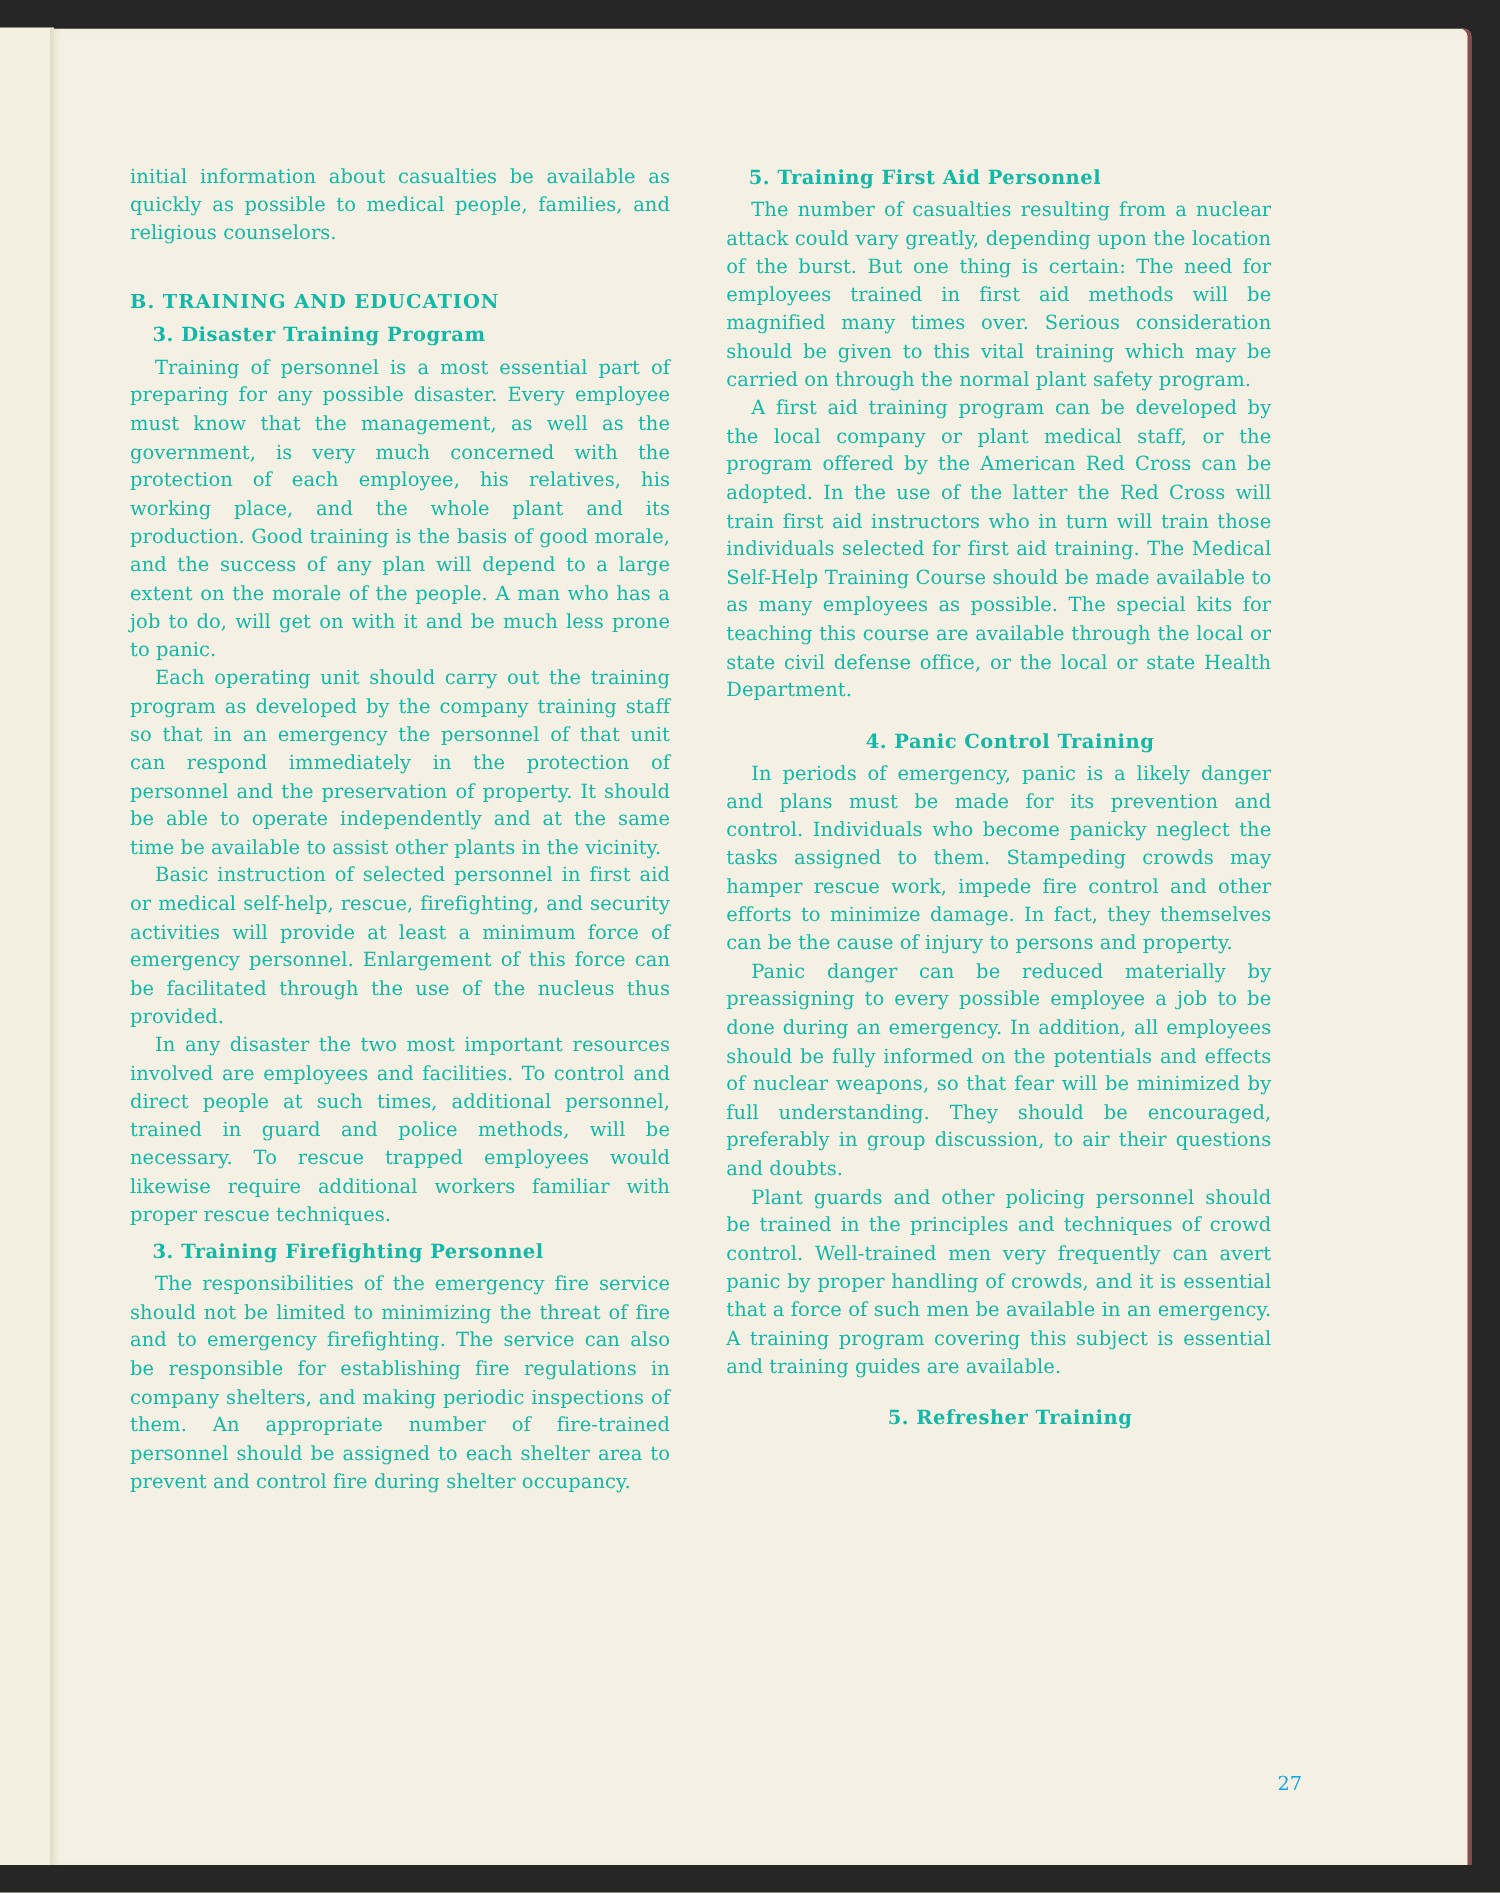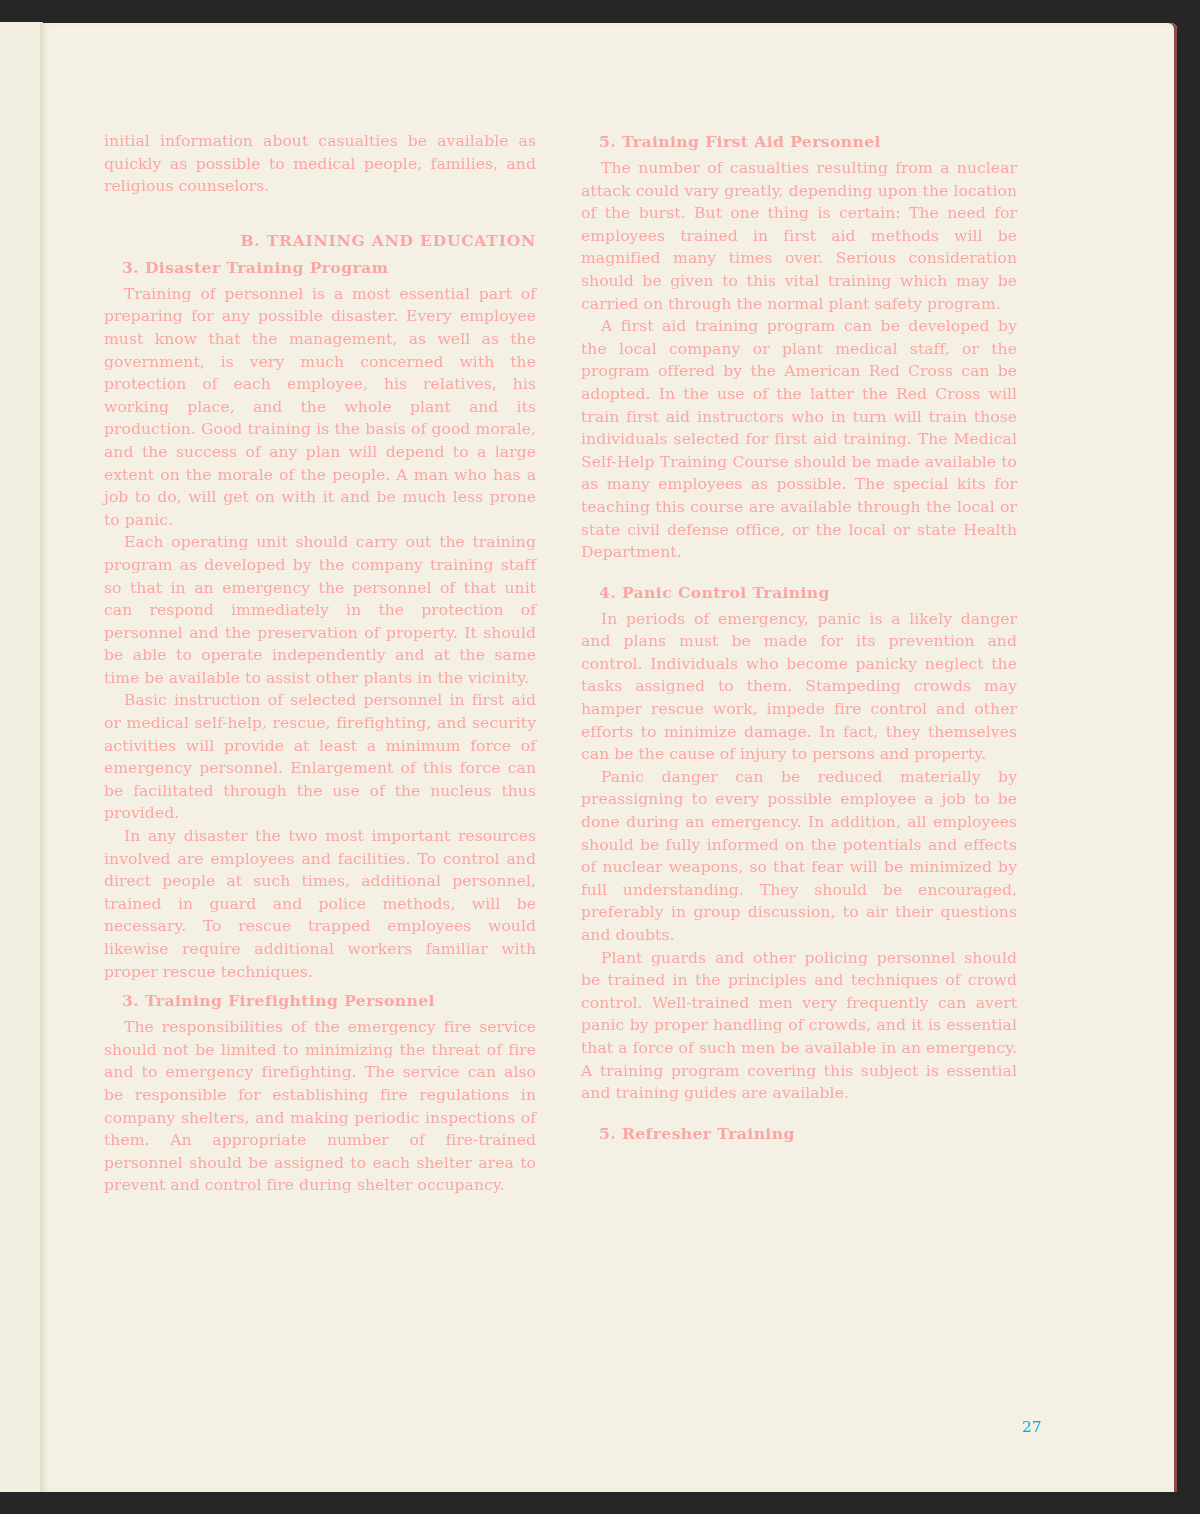--- a/index.html
+++ b/index.html
@@ -14,38 +14,38 @@
     border-right:1px solid #d9d4bd;
   }
   .page {
     position:absolute; left:40px; top:23px; width:1137px; height:1469px;
     background:#f4f1e4;
     border-top-right-radius:6px;
     box-shadow: inset -3px 0 0 #8a4b4b, inset 6px 0 8px -4px #d8d2b8;
   }
   .col {
     position:absolute; top:130px; width:432px;
-    color:#fca5a5;
+    color:#14b8a6;
     font-size:15.6px; line-height:22.6px;
     letter-spacing:0.05px;
   }
   .col.left { left:104px; }
   .col.right { left:581px; width:436px; }
   .col p { margin:0; text-align:justify; text-indent:20px; hyphens:none; }
   .col p.noindent { text-indent:0; }
   .section-title {
     font-family:"DejaVu Serif", serif; font-weight:bold;
     font-size:15.5px; letter-spacing:0.8px;
-    margin:30px 0 2px 0; line-height:26px;text-align:right;
+    margin:30px 0 2px 0; line-height:26px;
   }
   .subhead {
     font-weight:bold; font-size:15.6px; letter-spacing:0.4px;
     margin:0 0 3px 18px; line-height:24px;
   }
-  .subhead.gap { margin-top:17px; }
+  .subhead.gap { margin-top:17px;text-align:center; }
   .subhead.first { margin-top:0; }
   .page-number {
     position:absolute; left:1022px; top:1418px;
     font-size:15.5px; color:#0ea5e9;
   }
 </style>
 </head>
 <body>
 
 <div class="prev-page"></div>

